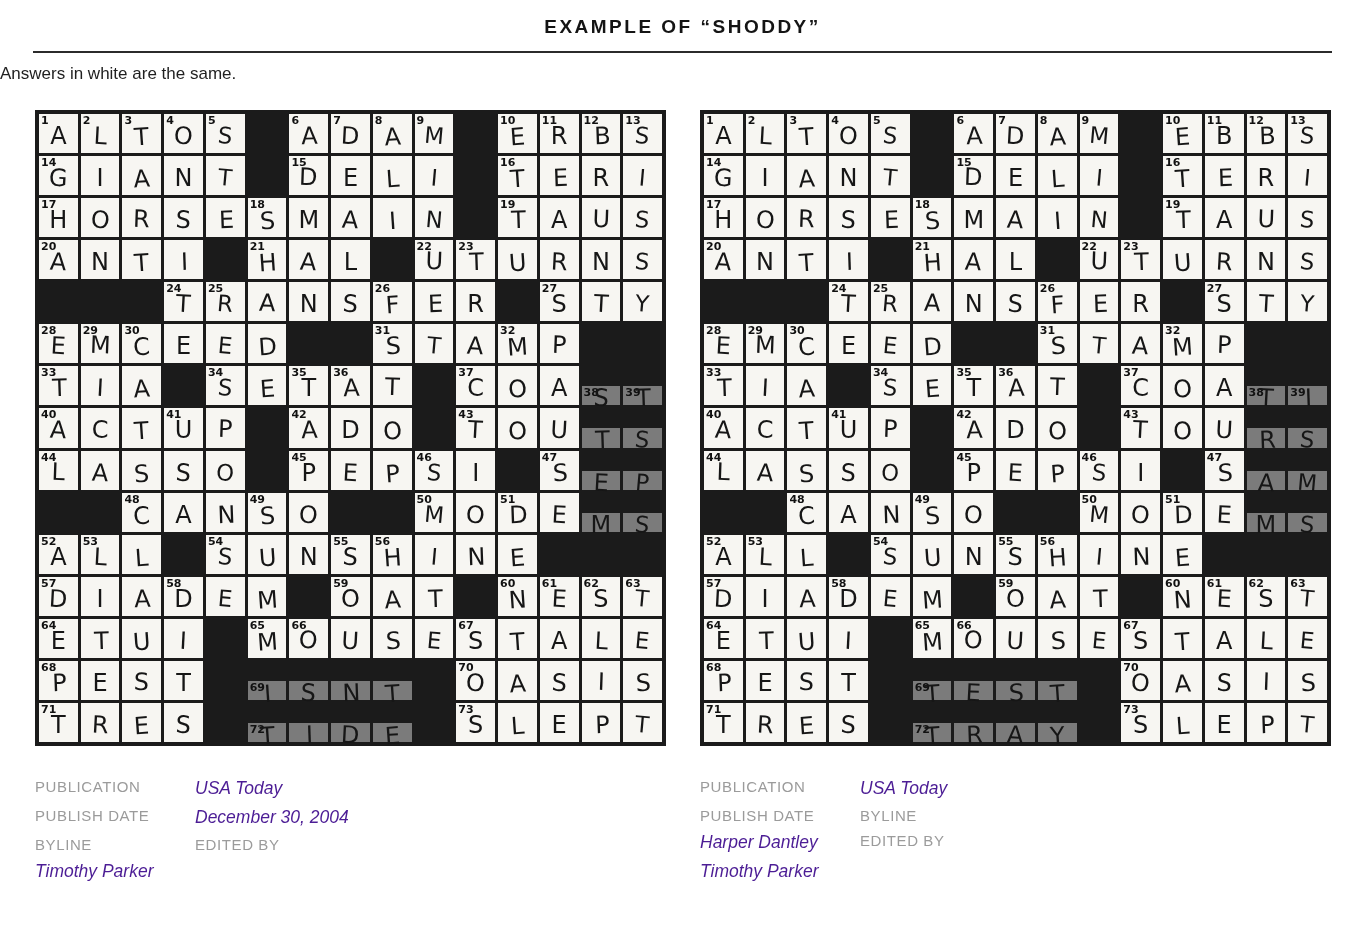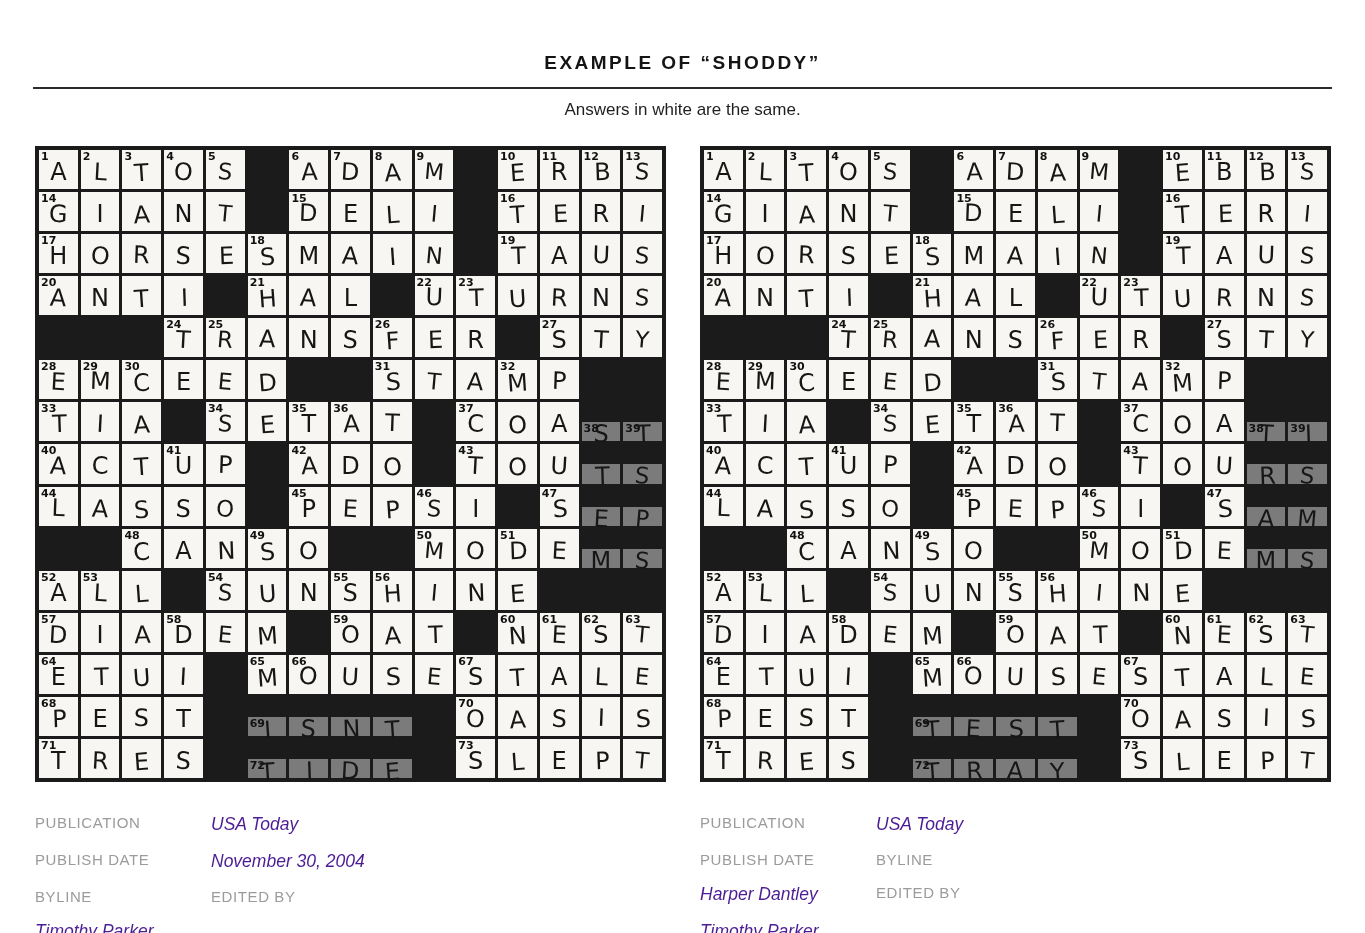--- a/index.html
+++ b/index.html
@@ -4,36 +4,35 @@
 <style>
   * { box-sizing: border-box; }
   html, body { margin: 0; padding: 0; }
   body {
     width: 1365px; height: 933px;
     background: #ffffff;
     font-family: "Liberation Sans", sans-serif;
     color: #1c1c1c;
     overflow: hidden;
   }
-  .header { padding-top: 52px; }
+  .header { padding-top: 16px; }
   .title {
     text-align: center;
     font-size: 19px;
     font-weight: bold;
     letter-spacing: 2.5px;
     margin: 0 0 13px 0;
     color: #141414;
   }
   .rule {
     border: none;
     border-top: 2px solid #2b2b2b;
     margin: 0 33px 11px 33px;
   }
   .subtitle {
-    text-align: center;
     font-size: 17px;
     margin: 0;
     color: #1f1f1f;
   }
   .panels {
     display: flex;
     gap: 34px;
     padding: 26px 35px 0 35px;
   }
   .panel { width: 631px; }
@@ -76,21 +75,20 @@
   .cell:nth-child(3n)  .letter { transform: rotate(-4deg) translateY(1px); }
   .cell:nth-child(5n)  .letter { transform: rotate(5deg) scale(0.95); }
   .cell:nth-child(7n)  .letter { transform: rotate(-2deg) translateX(1px); }
   .cell:nth-child(11n) .letter { transform: rotate(2deg) translateY(-1px); }
   
   .meta {
     margin: 32px 0 0 0;
     display: grid;
     grid-template-columns: 160px auto;
     row-gap: 8px;
-    gap: 16px;
   }
   .meta dt {
     color: #9b9b9b;
     font-size: 15px;
     letter-spacing: 0.6px;
     margin: 0;
   }
   .meta dd {
     color: #4c1d95;
     font-size: 17.5px;
@@ -787,21 +785,21 @@
             <span class="letter">P</span>
           </div>
           <div class="cell white">
             <span class="letter">T</span>
           </div>
         </div>
       <dl class="meta">
         <dt>PUBLICATION</dt>
         <dd>USA Today</dd>
         <dt>PUBLISH DATE</dt>
-        <dd>November 30, 2004</dd>
+        <dd>December 30, 2004</dd>
         <dt>BYLINE</dt>
         <dt>EDITED BY</dt>
         <dd>Timothy Parker</dd>
       </dl>
     </section>
 
     <section class="panel">
       <div class="grid">
           <div class="cell white">
             <span class="num">1</span>

